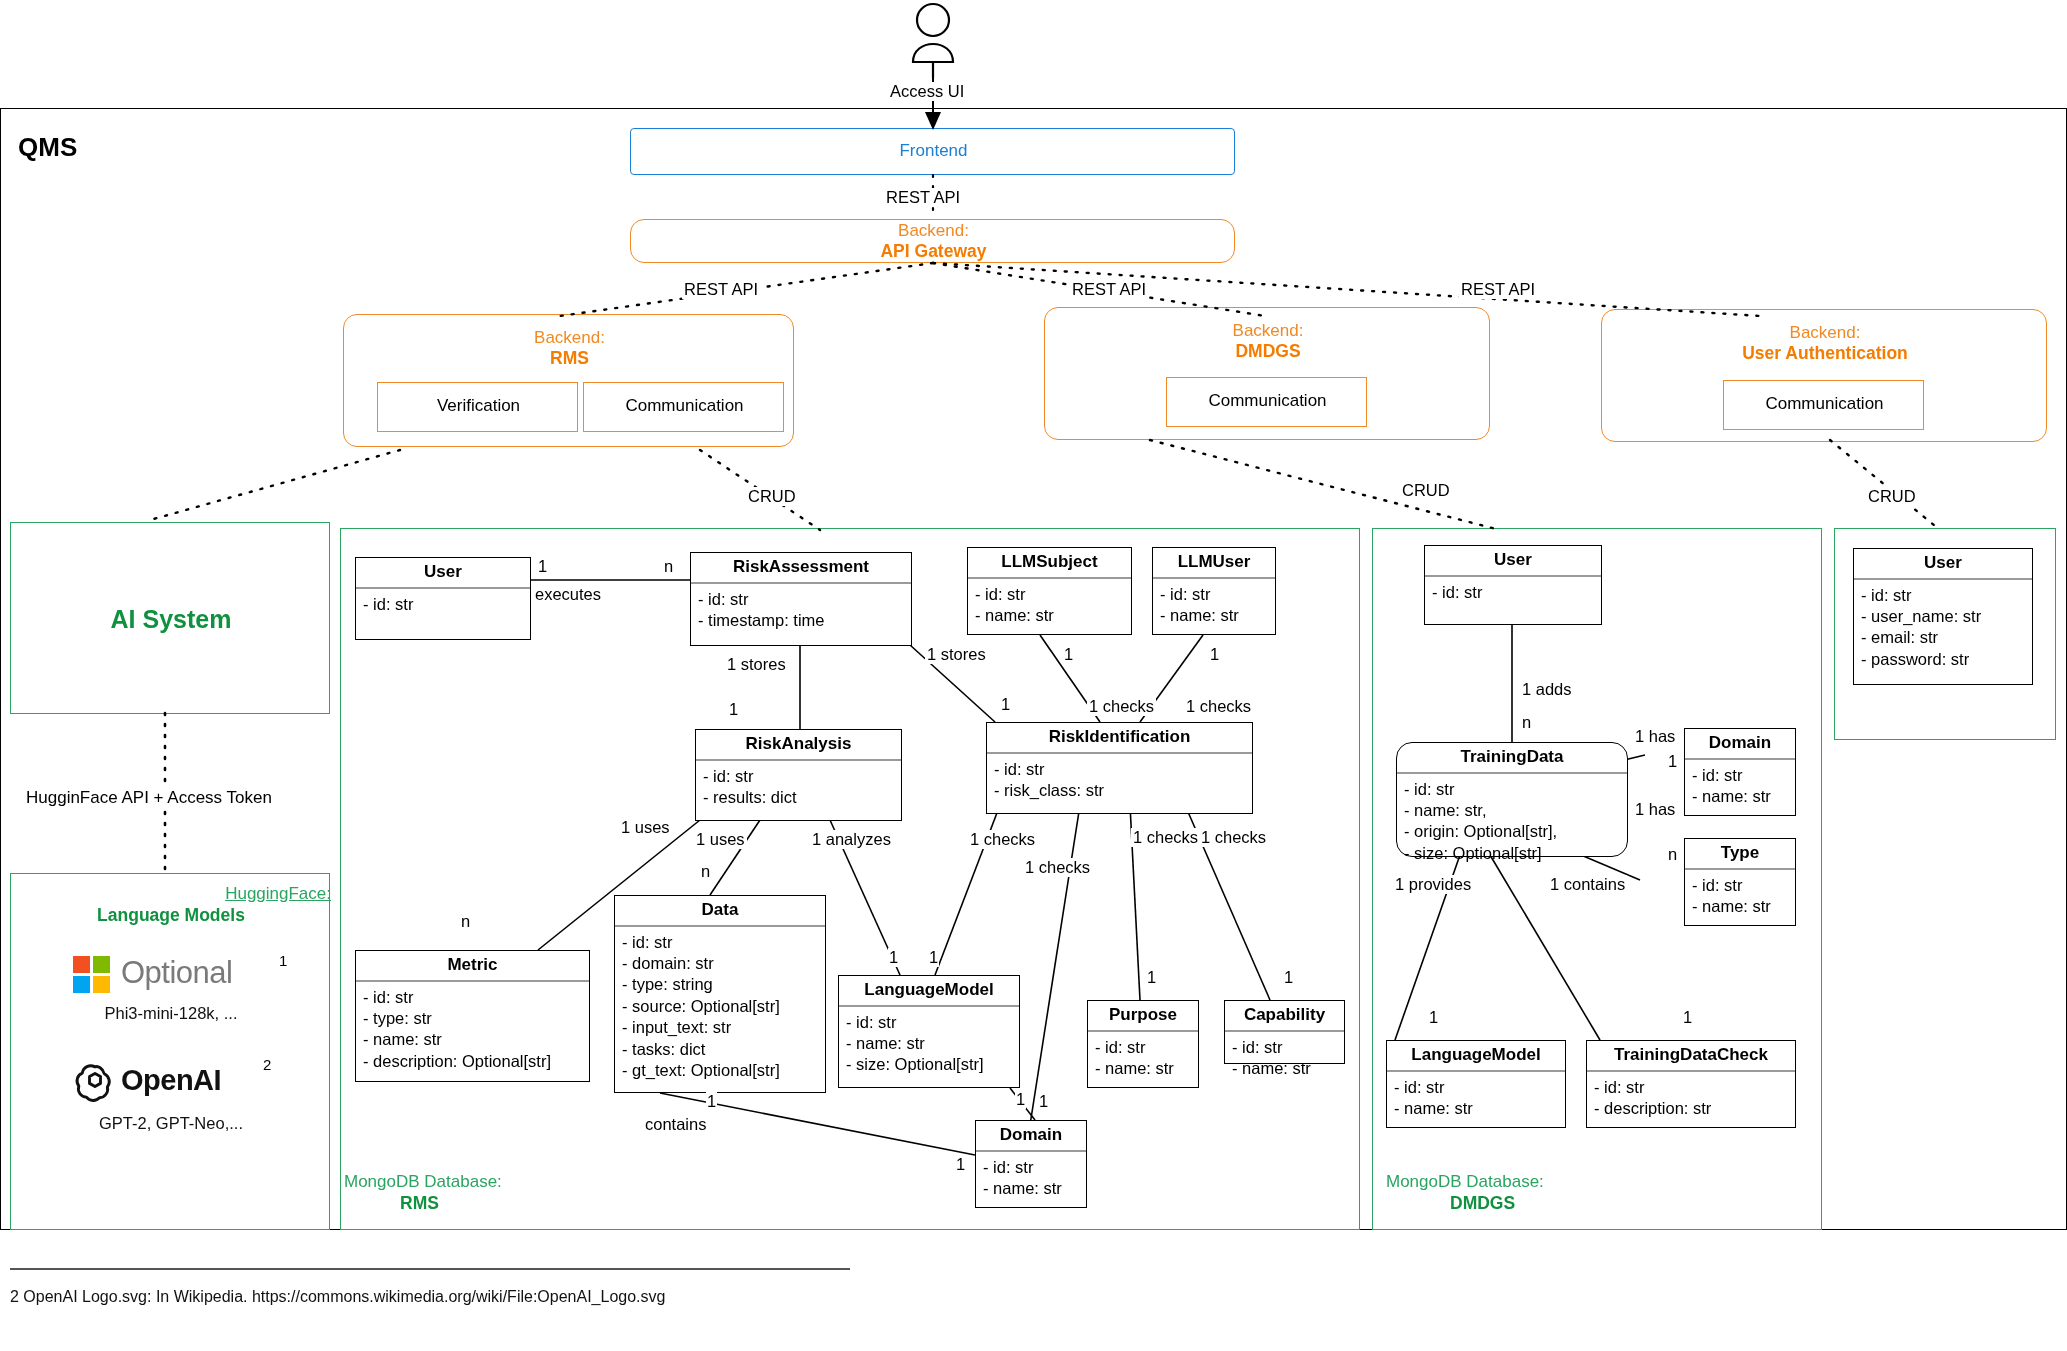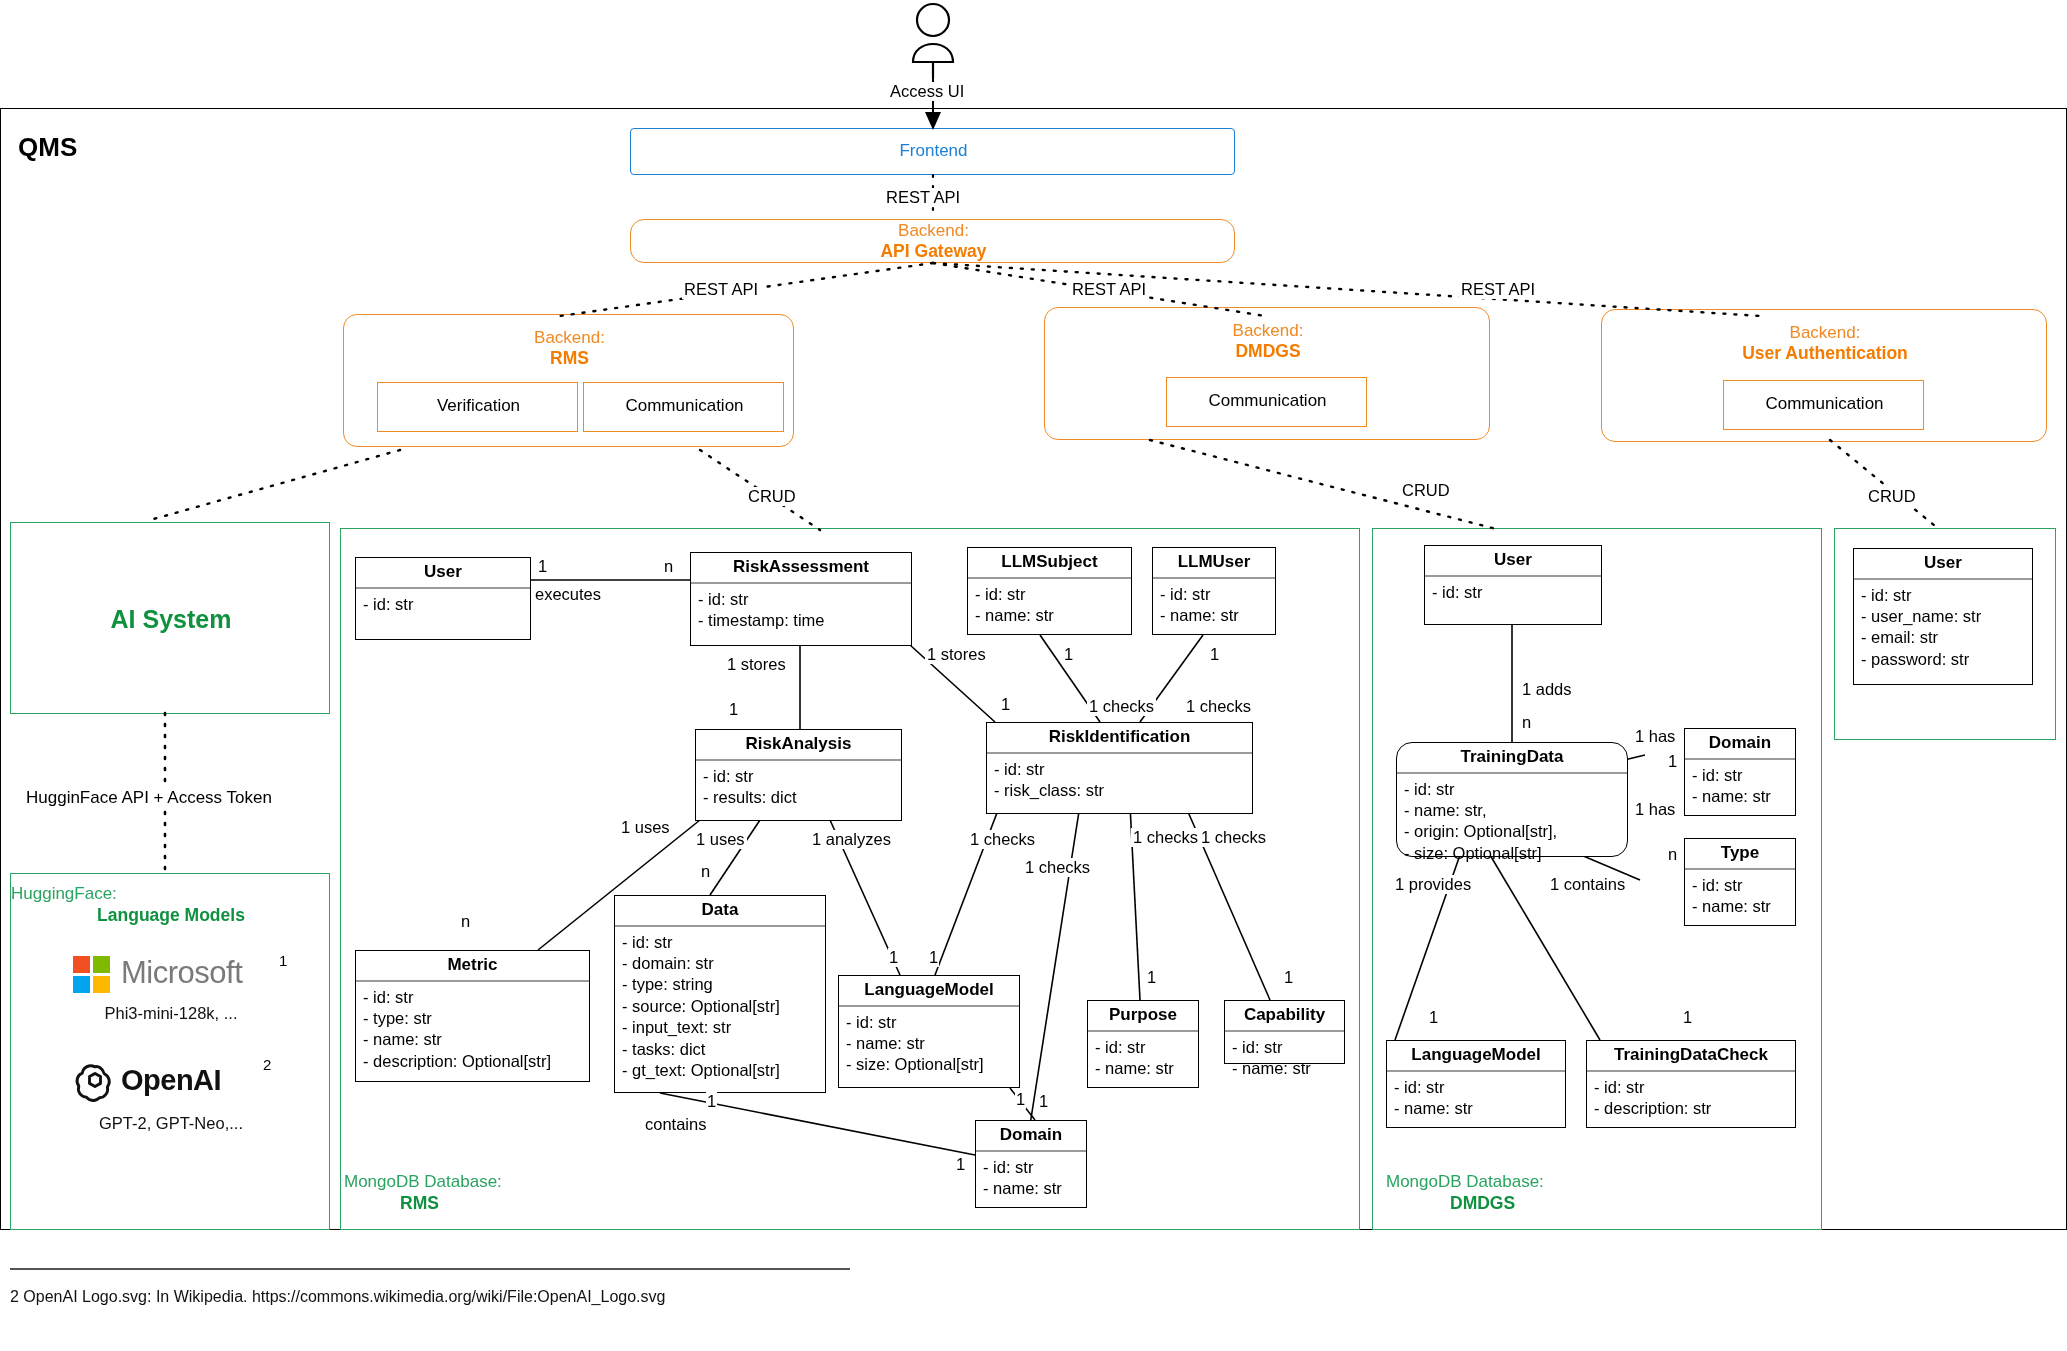--- a/index.html
+++ b/index.html
@@ -171,30 +171,30 @@
   <div class="lbl edge-lbl" style="left:746px;top:487px;">CRUD</div>
   <div class="lbl edge-lbl" style="left:1400px;top:481px;">CRUD</div>
   <div class="lbl edge-lbl" style="left:1866px;top:487px;">CRUD</div>
 
   <div class="abs greenframe" style="left:10px;top:522px;width:320px;height:192px;">
     <div class="lbl lbl-green-bold" style="left:0;top:82px;width:320px;text-align:center;font-size:25px;">AI System</div>
   </div>
   <div class="lbl edge-lbl" style="left:24px;top:788px;font-size:17px;">HugginFace API + Access Token</div>
 
   <div class="abs greenframe" style="left:10px;top:873px;width:320px;height:357px;">
-    <div class="lbl lbl-green-thin" style="left:0;top:10px;width:320px;text-align:left;">HuggingFace:</div>
+    <div class="lbl lbl-green-thin" style="left:0;top:10px;width:320px;text-align:right;text-decoration:underline;">HuggingFace:</div>
     <div class="lbl lbl-green-bold" style="left:0;top:31px;width:320px;text-align:center;">Language Models</div>
 
     <div class="ms-logo" style="left:62px;top:82px;">
       <i class="ms-q1"></i>
         <i class="ms-q2"></i>
         <i class="ms-q3"></i>
         <i class="ms-q4"></i>
     </div>
-    <div class="ms-word" style="left:110px;top:81px;">Microsoft</div>
+    <div class="ms-word" style="left:110px;top:81px;">Optional</div>
     <div class="lbl" style="left:268px;top:78px;font-size:15px;">1</div>
     <div class="caption" style="left:0;top:130px;width:320px;text-align:center;">Phi3-mini-128k, ...</div>
 
     <svg width="44" height="44" style="position:absolute;left:62px;top:186px;" viewBox="0 0 64 64">
       <g fill="none" stroke="#111" stroke-width="4.2" stroke-linejoin="round" stroke-linecap="round">
         <path d="M32 10 C24 6 15 10 13.5 19 C6 22 3.5 31 8.5 38 C6 45.5 11 53.5 19.5 54 C24 60 33.5 60.5 38.5 55 C46.5 54.5 52 47 50 39 C55 33 53 23.5 45.5 20 C43.5 12 36 8 32 10 Z"></path>
         <path d="M24 24 L32 19.5 L40 24 L40 34 L32 38.5 L24 34 Z"></path>
       </g>
     </svg>
     <div class="oai-word" style="left:110px;top:190px;">OpenAI</div>

